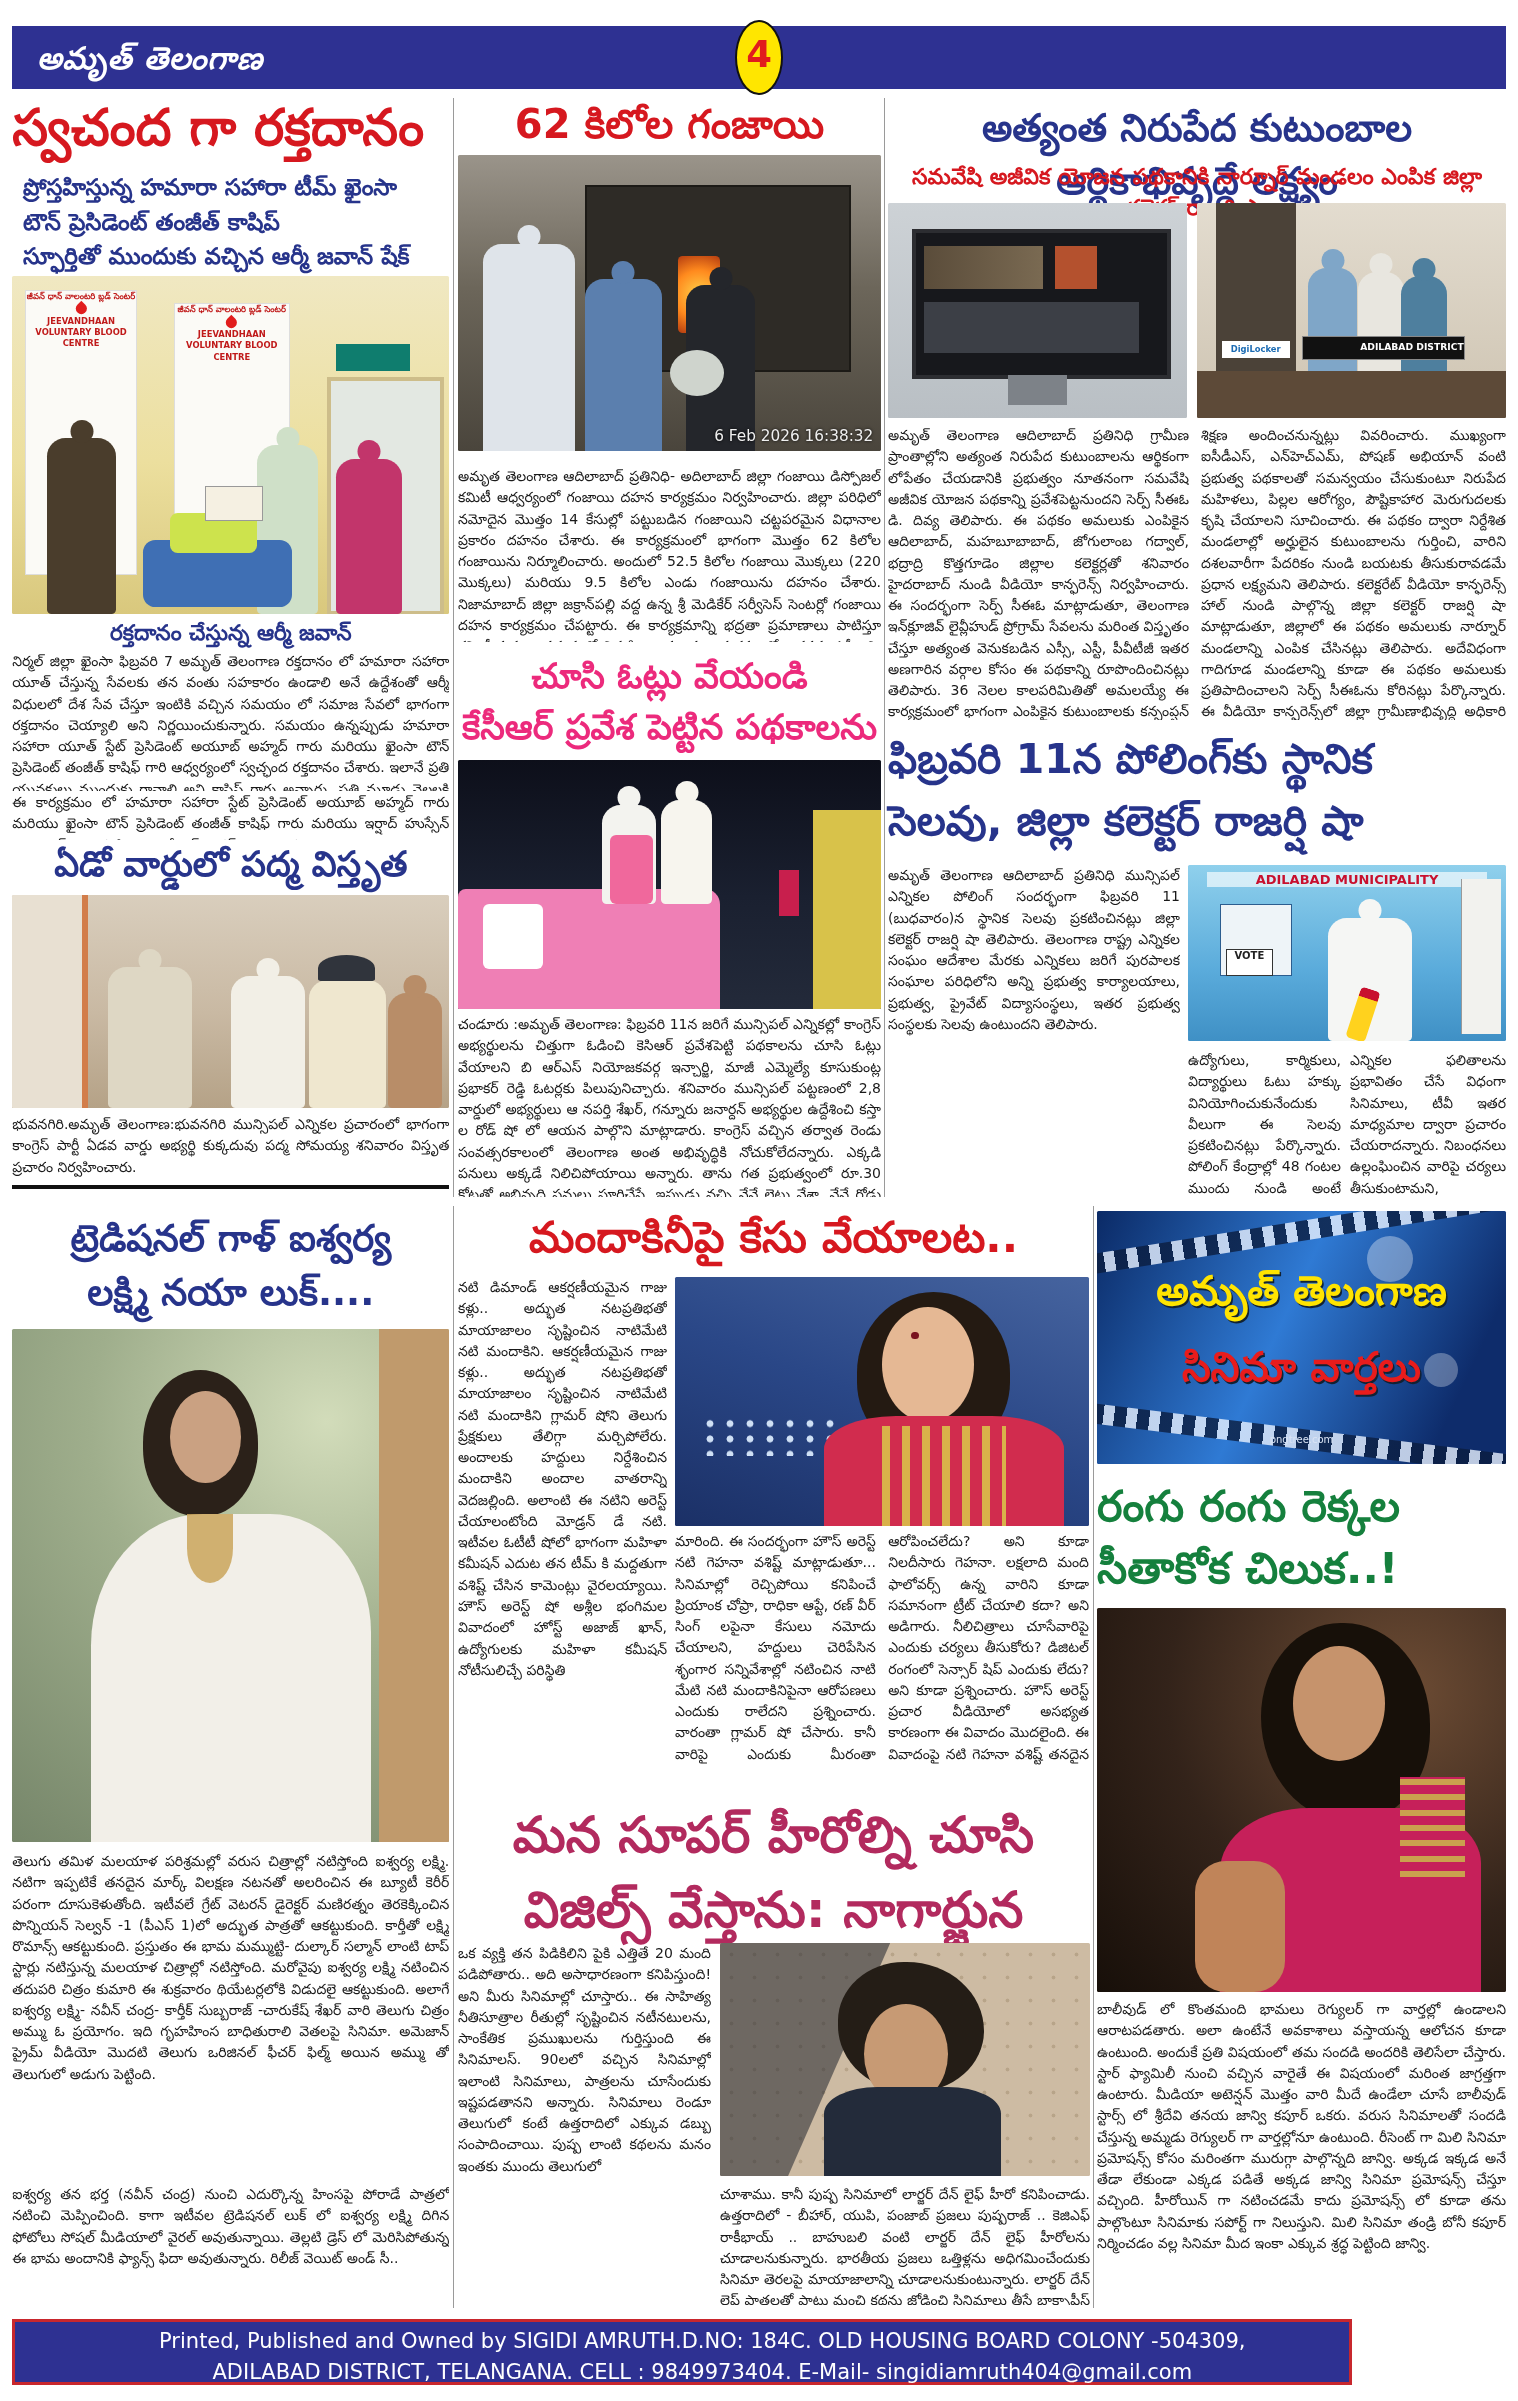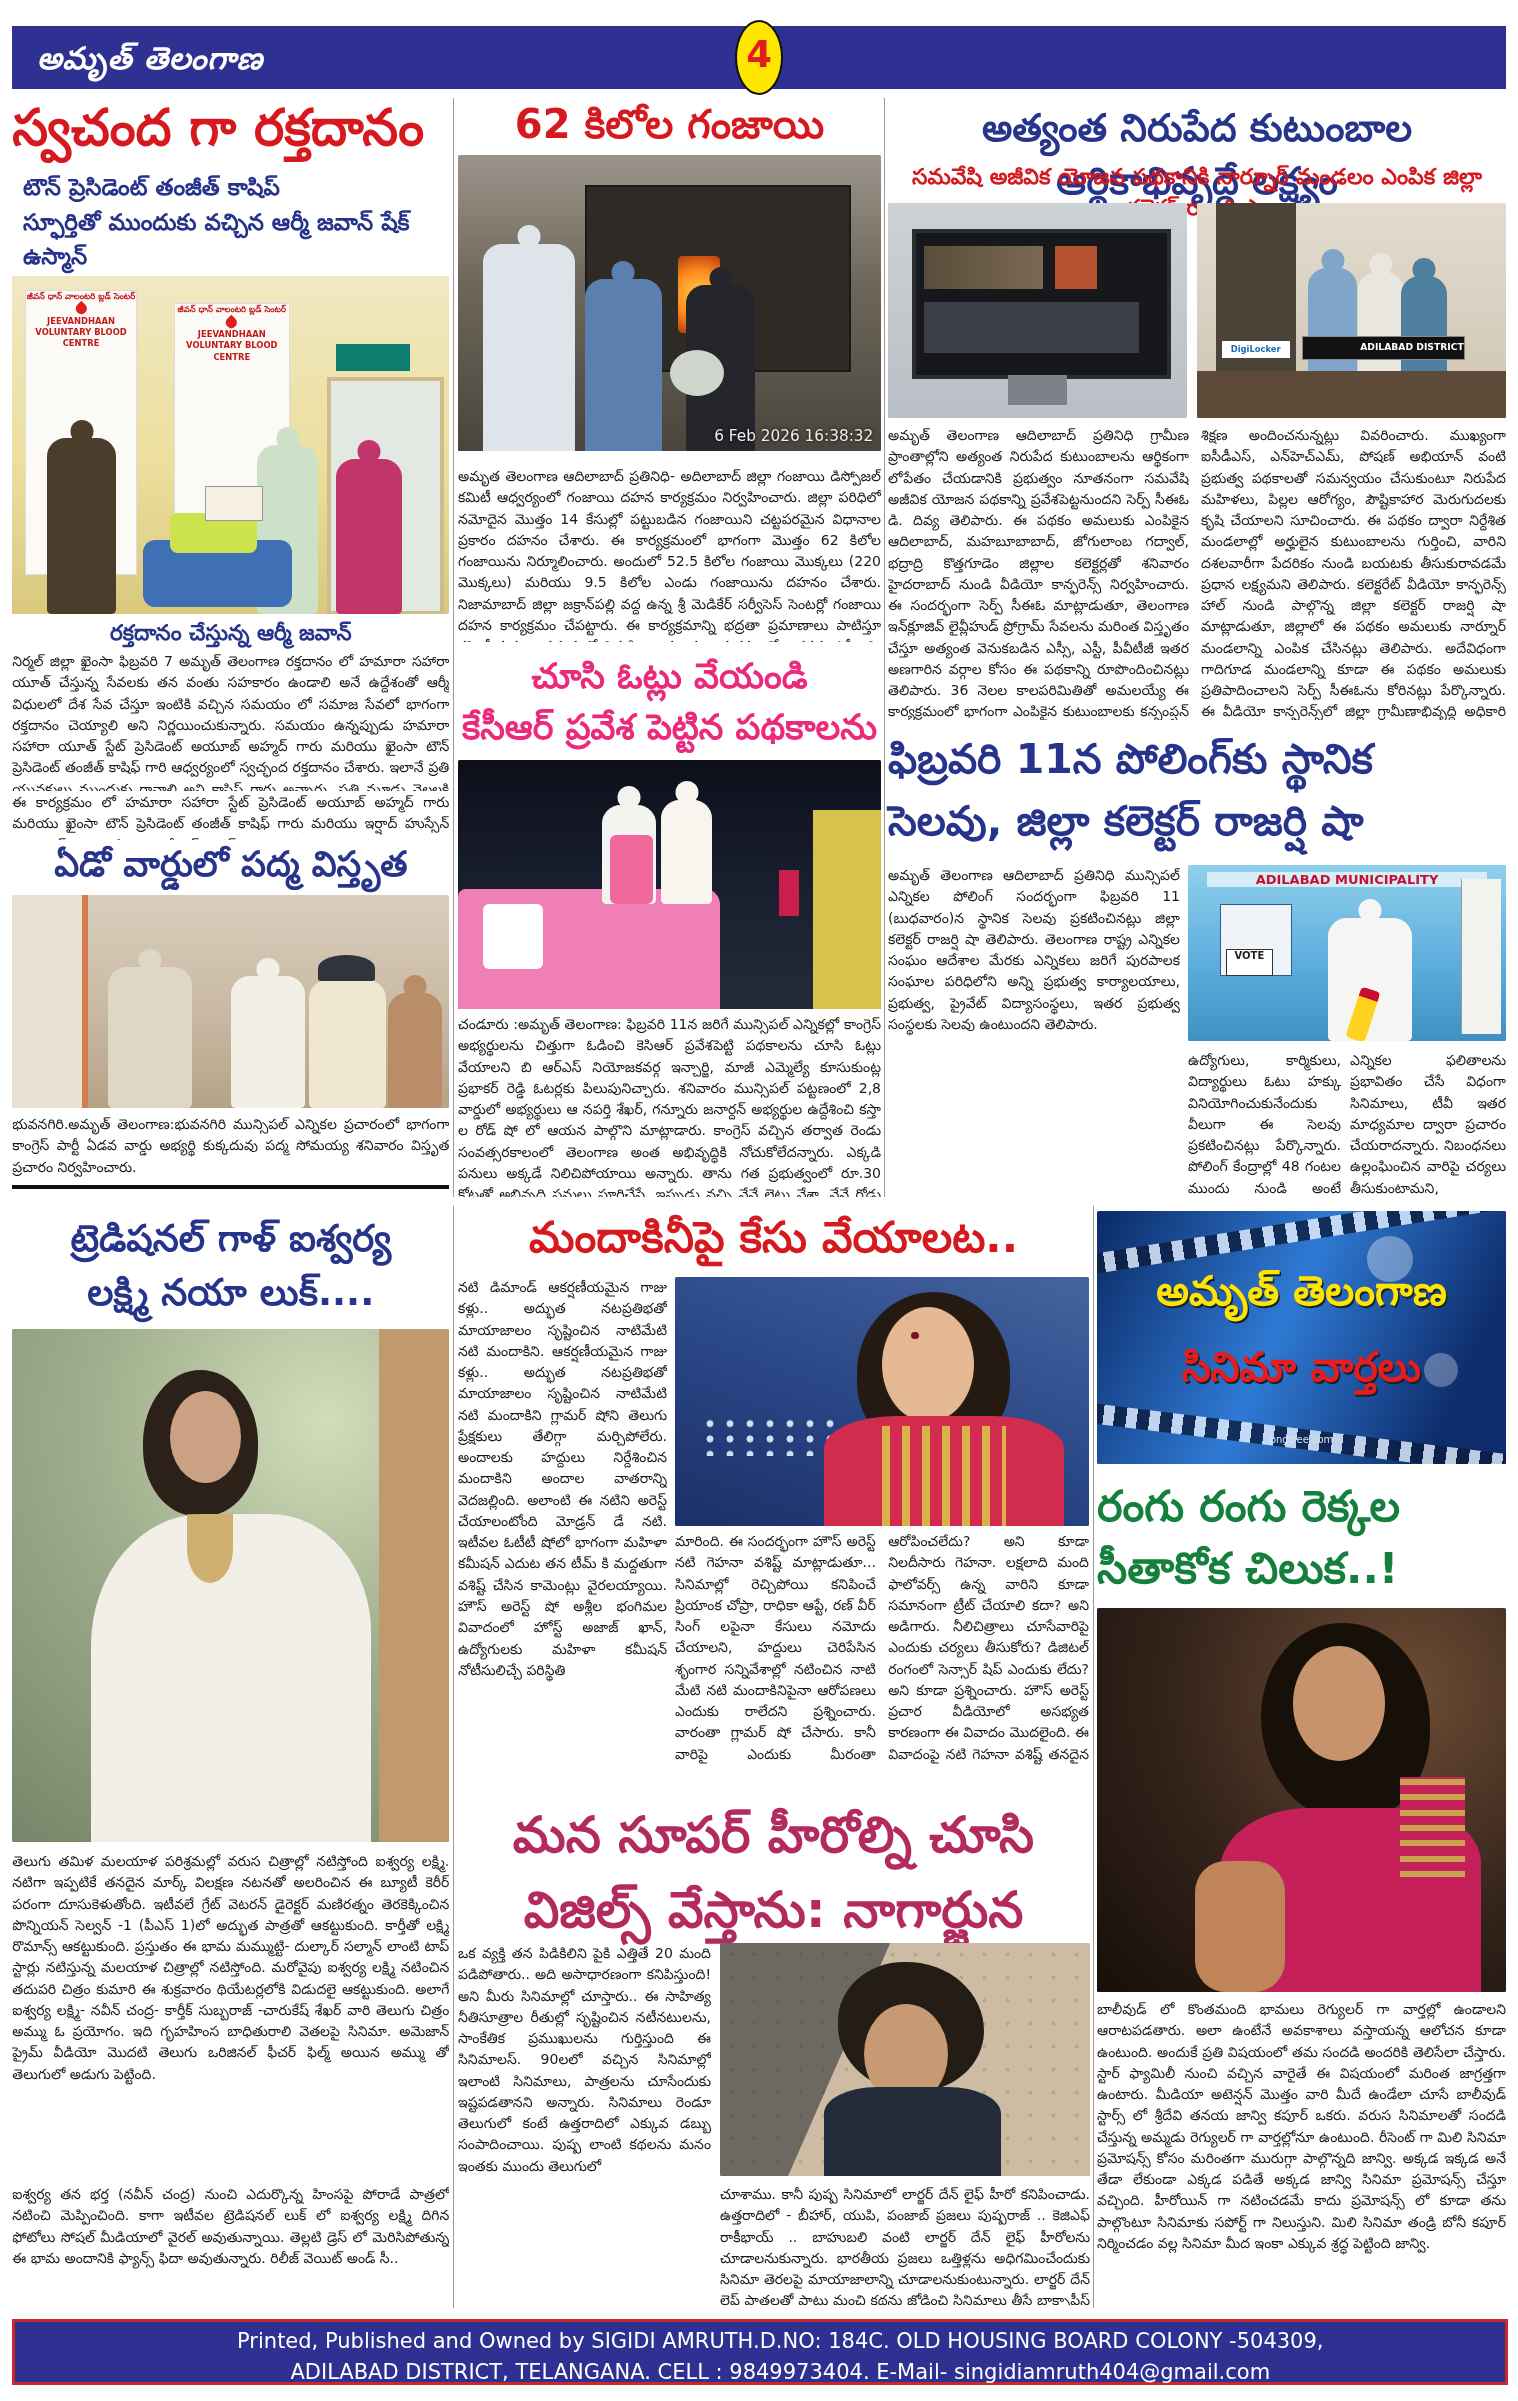--- a/index.html
+++ b/index.html
@@ -52,20 +52,21 @@
   <div class="abs paper-name" style="left:37px;top:40px;">అమృత్ తెలంగాణ</div>
   <div class="abs page-badge" style="left:735px;top:20px;width:44px;height:71px;">4</div>
 
   <div class="abs vrule" style="left:453px;top:98px;height:1099px;"></div>
   <div class="abs vrule" style="left:884px;top:98px;height:1099px;"></div>
   <div class="abs vrule" style="left:453px;top:1206px;height:1102px;"></div>
   <div class="abs vrule" style="left:1093px;top:1206px;height:1102px;"></div>
 
   <div class="abs h-red" style="left:12.3px;top:98px;width:437px;font-size:51px;">స్వచంద గా రక్తదానం</div>
   <div class="abs" style="left:23px;top:170px;width:427px;">
+    <div class="sub-blue">ప్రోస్తహిస్తున్న హమారా సహారా టీమ్ ఖైంసా</div>
     <div class="sub-blue">టౌన్ ప్రెసిడెంట్ తంజీత్ కాషిప్</div>
     <div class="sub-blue">స్ఫూర్తితో ముందుకు వచ్చిన ఆర్మీ జవాన్ షేక్ ఉస్మాన్</div>
   </div>
   <div class="abs ph" style="left:12.3px;top:276px;width:437px;height:338px;background:linear-gradient(180deg,#f0e8c2 0%,#ecdf9e 55%,#d9c87d 100%);">
     <div class="banner-mini" style="left:3%;top:4%;width:25%;height:84%;">
       <div>జీవన్ ధాన్ వాలంటరి బ్లడ్ సెంటర్</div>
       <div class="drop"></div>
       <div>JEEVANDHAAN</div>
       <div>VOLUNTARY BLOOD CENTRE</div>
     </div>
@@ -219,19 +220,19 @@
   </div>
   <div class="abs ph" style="left:1097px;top:1608px;width:409px;height:384px;background:radial-gradient(circle at 75% 22%,#6d4c34 0%,#33231a 55%,#170f09 100%);">
     <div class="abs" style="left:40%;top:4%;width:169px;height:199px;border-radius:48% 52% 46% 54%;background:#171009;"></div>
     <div class="abs" style="left:48%;top:10%;width:92px;height:115px;border-radius:50%;background:#c6936c;"></div>
     <div class="abs" style="left:30%;top:52%;width:64%;height:48%;border-radius:34% 30% 0 0;background:#c6205a;"></div>
     <div class="abs" style="left:24%;top:66%;width:22%;height:34%;border-radius:31px;background:#c08459;"></div>
     <div class="abs" style="left:74%;top:44%;width:16%;height:26%;background:repeating-linear-gradient(0deg,#caa14e 0 6.1px,#c6205a 6.1px 15.3px);"></div>
   </div>
   <p class="abs body" style="left:1097px;top:1999px;width:409px;height:305px;">బాలీవుడ్ లో కొంతమంది భామలు రెగ్యులర్ గా వార్తల్లో ఉండాలని ఆరాటపడతారు. అలా ఉంటేనే అవకాశాలు వస్తాయన్న ఆలోచన కూడా ఉంటుంది. అందుకే ప్రతి విషయంలో తమ సందడి అందరికి తెలిసేలా చేస్తారు. స్టార్ ఫ్యామిలీ నుంచి వచ్చిన వారైతే ఈ విషయంలో మరింత జాగ్రత్తగా ఉంటారు. మీడియా అటెన్షన్ మొత్తం వారి మీదే ఉండేలా చూసే బాలీవుడ్ స్టార్స్ లో శ్రీదేవి తనయ జాన్వి కపూర్ ఒకరు. వరుస సినిమాలతో సందడి చేస్తున్న అమ్మడు రెగ్యులర్ గా వార్తల్లోనూ ఉంటుంది. రీసెంట్ గా మిలి సినిమా ప్రమోషన్స్ కోసం మరింతగా మురుగ్గా పాల్గొన్నది జాన్వి. అక్కడ ఇక్కడ అనే తేడా లేకుండా ఎక్కడ పడితే అక్కడ జాన్వి సినిమా ప్రమోషన్స్ చేస్తూ వచ్చింది. హీరోయిన్ గా నటించడమే కాదు ప్రమోషన్స్ లో కూడా తను పాల్గొంటూ సినిమాకు సపోర్ట్ గా నిలుస్తుని. మిలి సినిమా తండ్రి బోనీ కపూర్ నిర్మించడం వల్ల సినిమా మీద ఇంకా ఎక్కువ శ్రద్ధ పెట్టింది జాన్వి.</p>
 
-  <div class="abs footbar" style="left:12.3px;top:2319px;width:1496px;height:66px;padding-left:40px;">
+  <div class="abs footbar" style="left:12.3px;top:2319px;width:1340px;height:66px;padding-left:40px;">
     <p>Printed, Published and Owned by SIGIDI AMRUTH.D.NO: 184C. OLD HOUSING BOARD COLONY -504309,</p>
     <p>ADILABAD DISTRICT, TELANGANA. CELL : 9849973404. E-Mail- singidiamruth404@gmail.com</p>
   </div>
 
 </div>
 
 
 </body></html>

